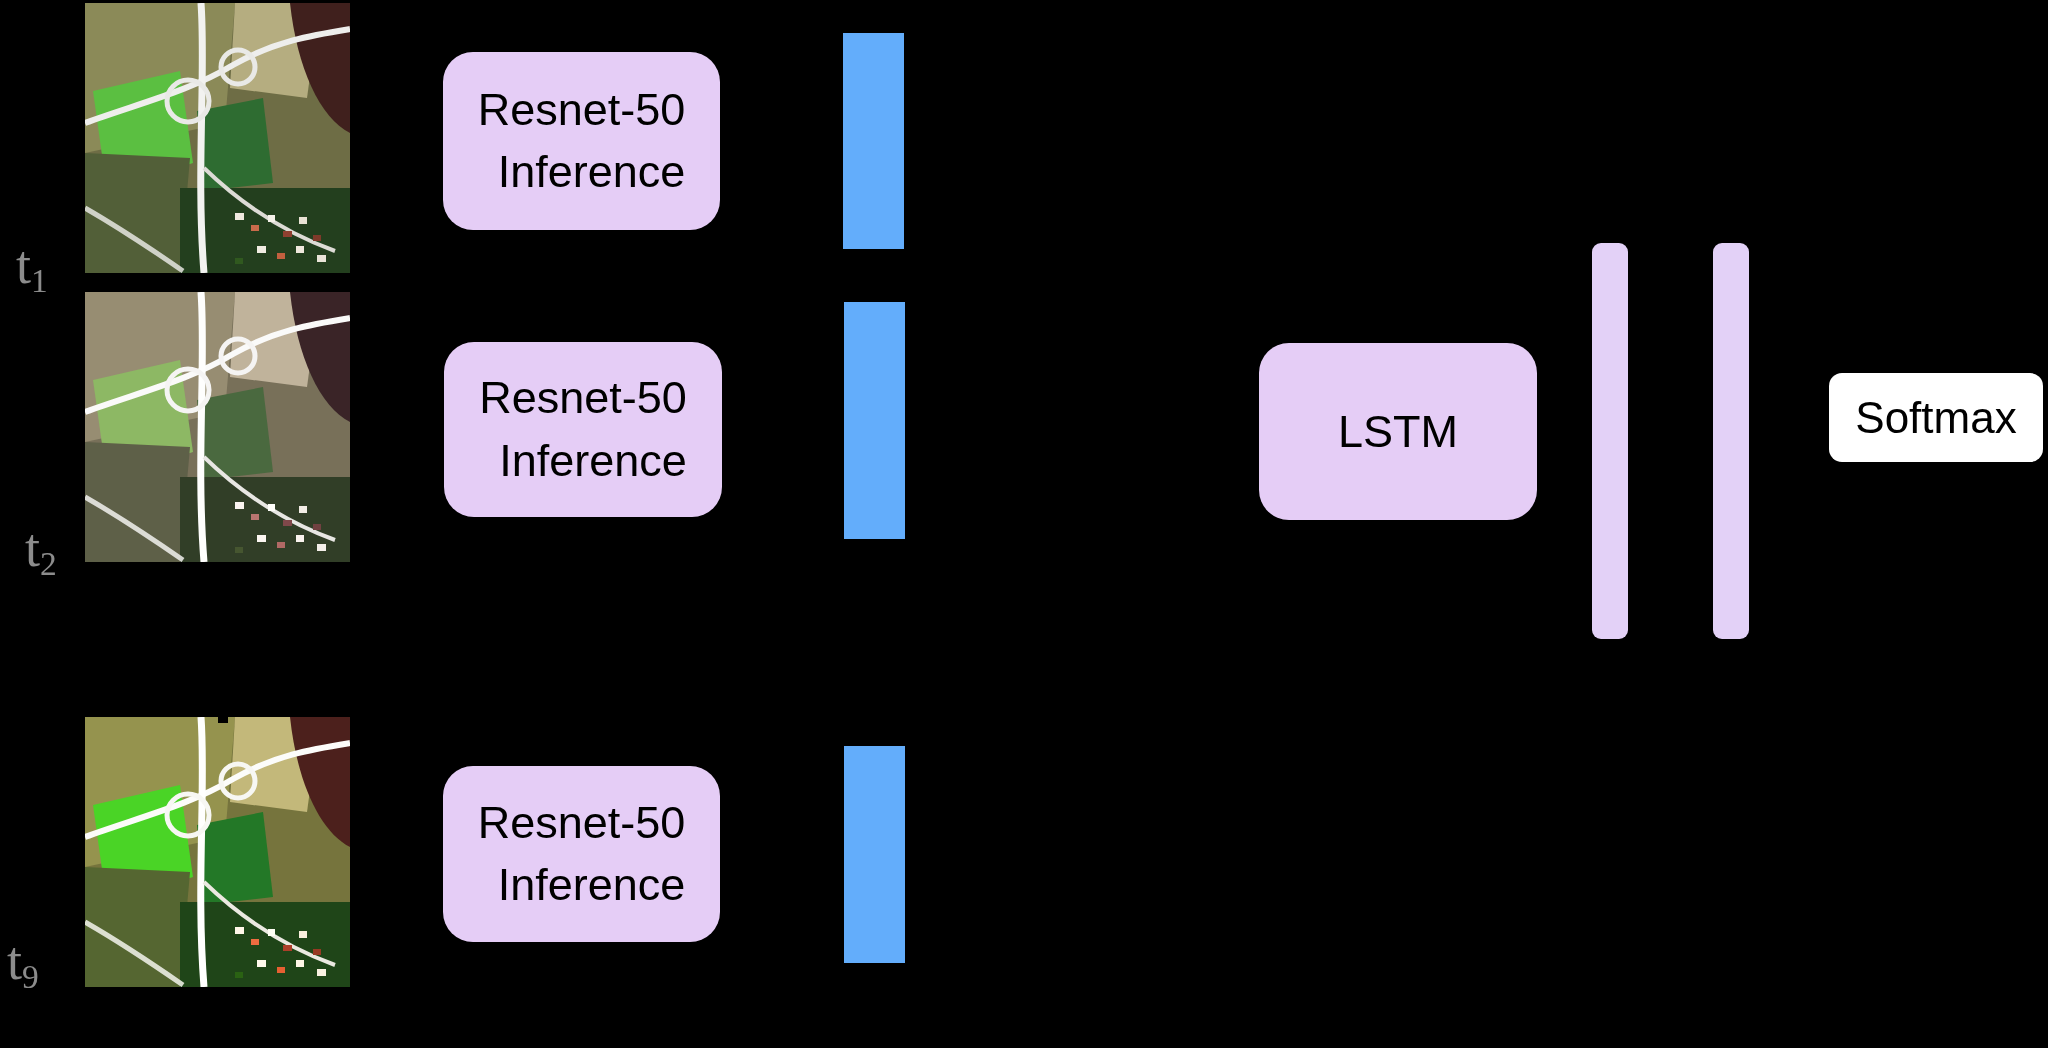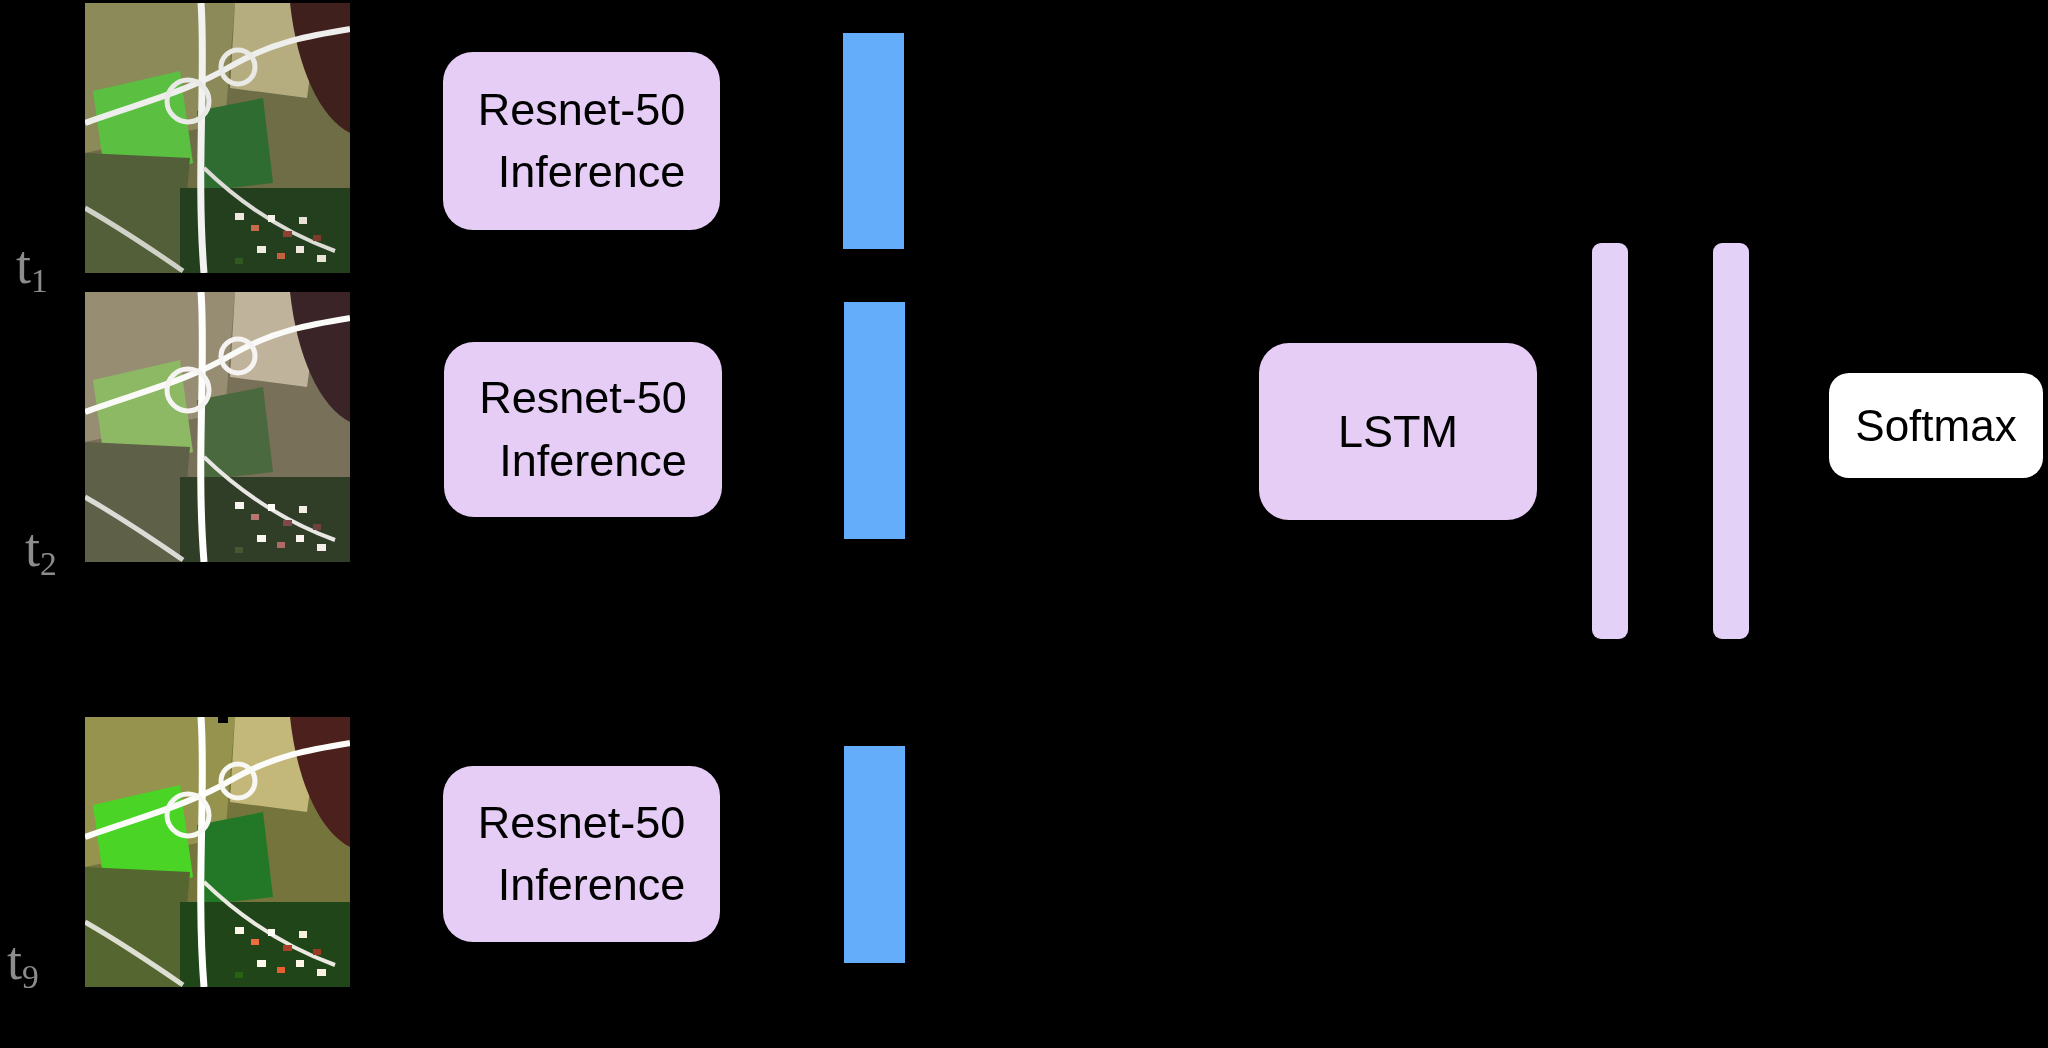--- a/index.html
+++ b/index.html
@@ -35,22 +35,22 @@
     text-align:right;color:var(--box-text,#000);
     background:var(--resnet-box-fill,#e5cdf6);
     border-radius:30px;font-size:45px;
   }
   .node .lines{line-height:1.38;}
   #rn1{left:443px;top:52px;width:277px;height:178px;}
   #rn2{left:444px;top:342px;width:278px;height:175px;}
   #rn3{left:443px;top:766px;width:277px;height:176px;}
   #lstm{left:1232px;top:343px;width:278px;height:177px;background:var(--lstm-box-fill,#e5cdf6);margin-left:27px;}
   #softmax{
-    left:1829px;top:373px;width:214px;height:105px;
-    background:var(--softmax-fill,#fff);border-radius:20px;font-size:44px;
+    left:1829px;top:373px;width:214px;height:89px;
+    background:var(--softmax-fill,#fff);border-radius:13px;font-size:44px;
   }
 
   
   .vec{position:absolute;width:61px;background:var(--feature-vector-fill,#63adfb);}
   #vec1{left:843px;top:33px;height:216px;}
   #vec2{left:844px;top:302px;height:237px;}
   #vec3{left:844px;top:746px;height:217px;}
 
   
   .fcbar{

